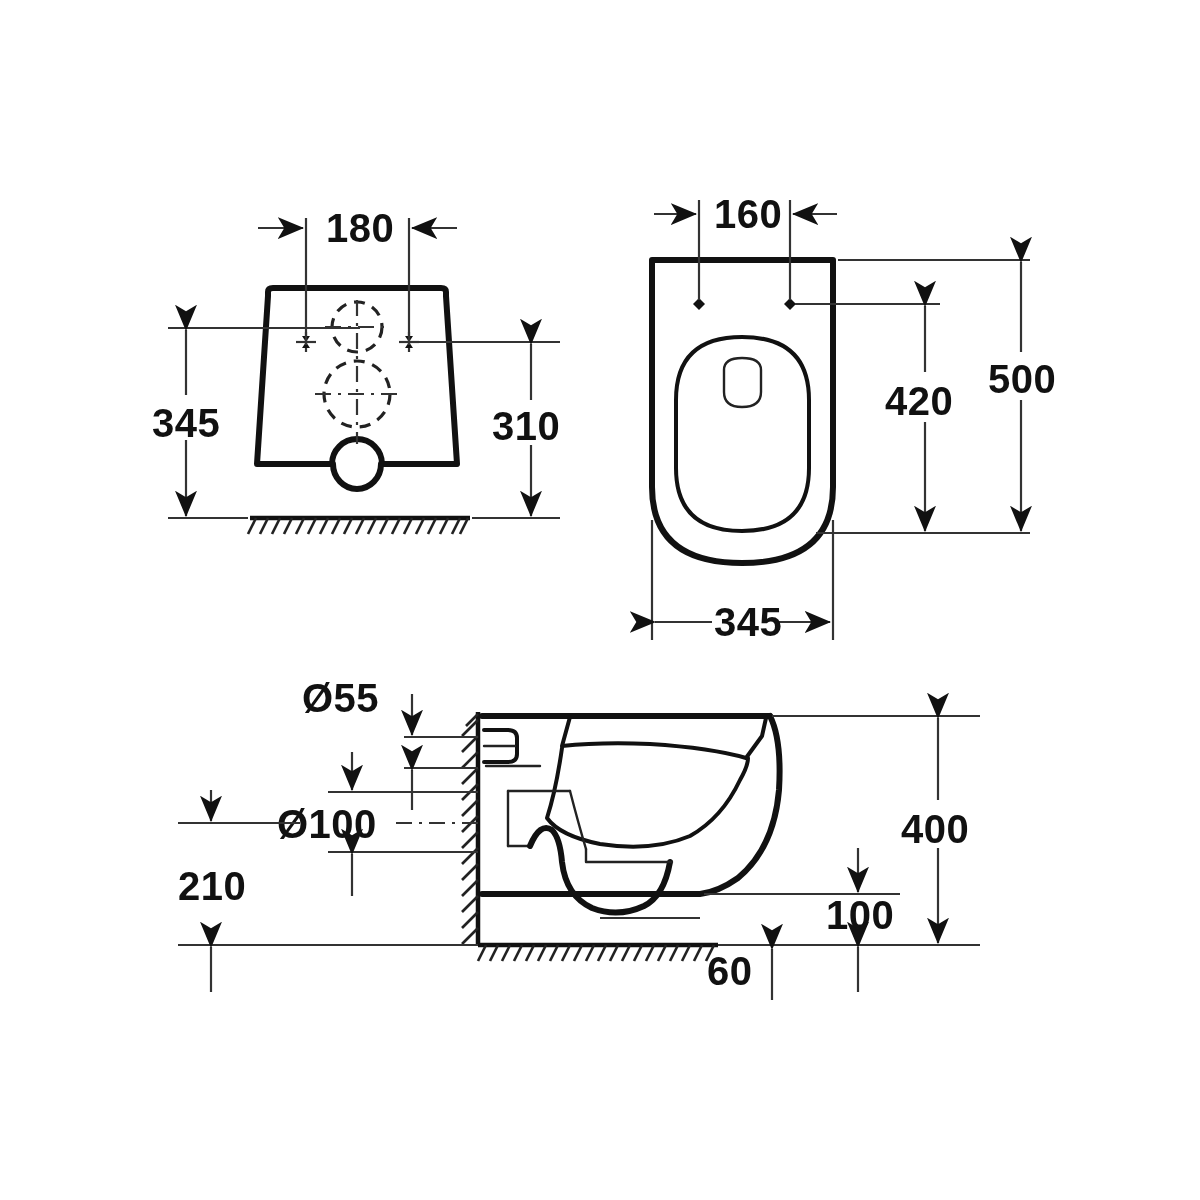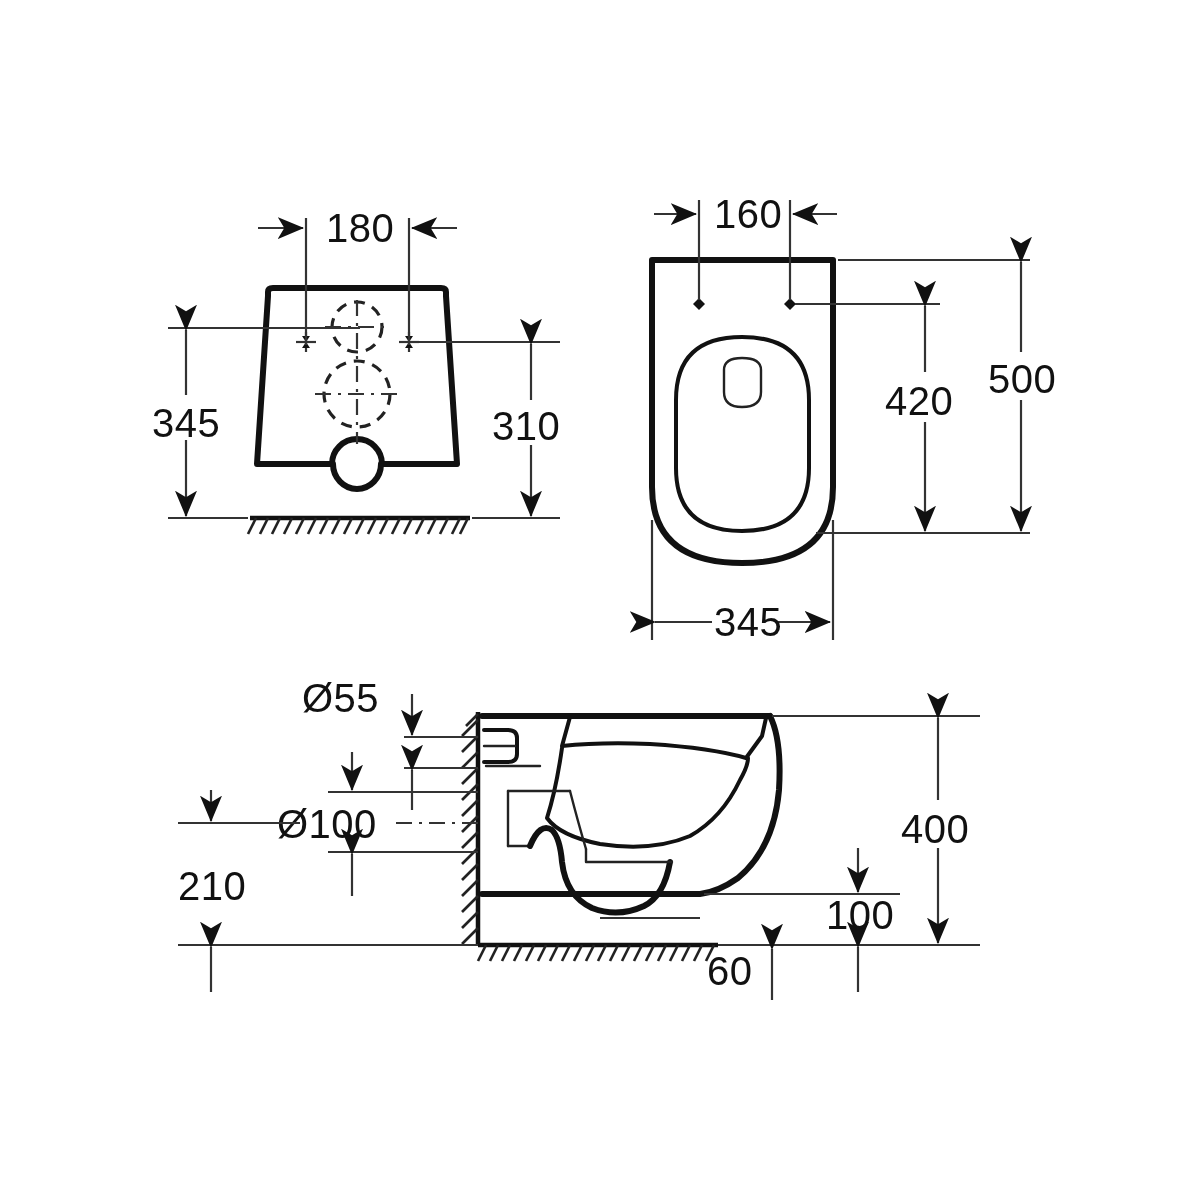--- a/index.html
+++ b/index.html
@@ -11,20 +11,21 @@
     width: 1200px;
     height: 1200px;
     font-family: "Liberation Sans", sans-serif;
     overflow: hidden;
   }
   #drawing-root {
     position: relative;
     width: 1043px;
     height: 1200px;
     background: #ffffff;
+    font-weight: bold;
   }
   svg.cad {
     display: block;
     width: 1200px;
     height: 1200px;
   }
   .dim-text {
     font-family: "Liberation Sans", sans-serif;
     font-size: 40px;
     fill: #111111;

